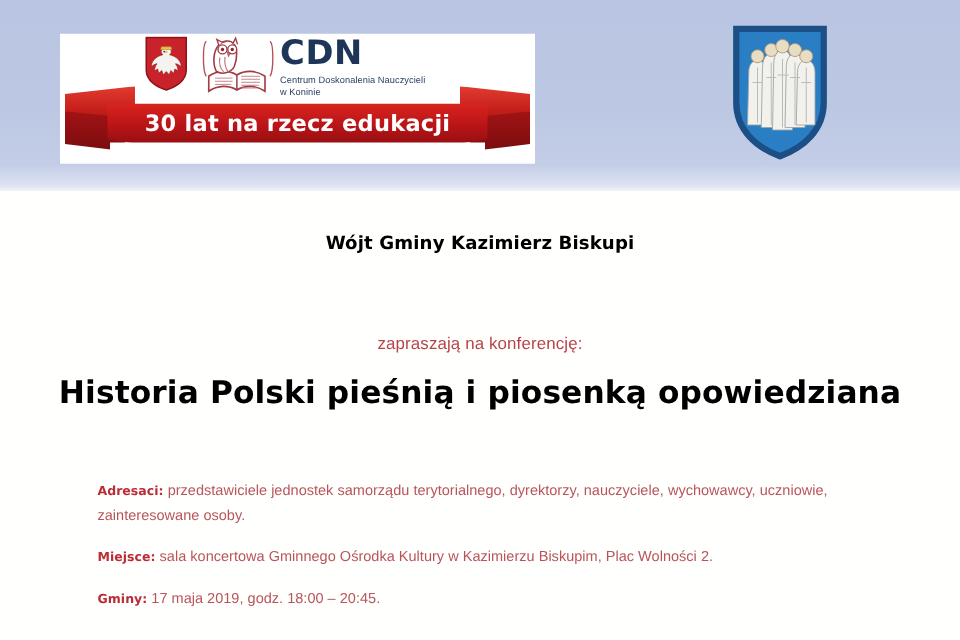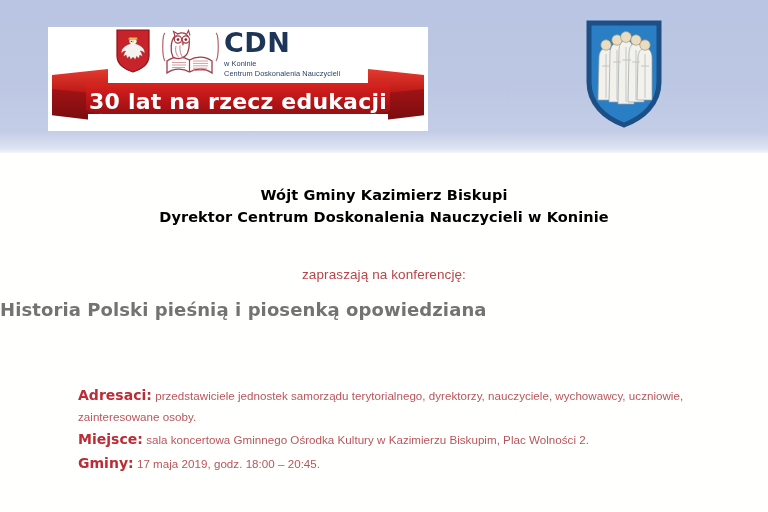--- a/index.html
+++ b/index.html
@@ -143,21 +143,21 @@
     background: linear-gradient(180deg, #d8241f 0%, #bc1518 45%, #8c0d10 100%);
     border-radius: 0 0 52% 52% / 0 0 26% 26%;
   }
   .ribbon-label {
     position: absolute;
     left: 0;
     right: 0;
     top: 6px;
     text-align: center;
     font-family: "DejaVu Sans", sans-serif;
-    font-size: 22px;
+    font-size: 18px;
     font-weight: bold;
     color: #ffffff;
     letter-spacing: 0.2px;
     white-space: nowrap;
   }
   .ribbon-affiliates {
     position: absolute;
     left: 46px;
     top: 51px;
     width: 288px;
@@ -226,49 +226,50 @@
     color: #b8434a;
     letter-spacing: 0.1px;
     margin-top: 12px;
   }
 
   .main-title {
     position: absolute;
     left: 0;
     right: 0;
     top: 146px;
-    text-align: left;
-    font-family: "DejaVu Sans", sans-serif;
-    font-size: 18px;
-    font-weight: bold;
-    color: #737373;
+    text-align: center;
+    font-family: "DejaVu Sans", sans-serif;
+    font-size: 25px;
+    font-weight: bold;
+    color: #000000;
     letter-spacing: 0.1px;
     white-space: nowrap;
   }
 
   .details {
     position: absolute;
     left: 78px;
     top: 230px;
     width: 628px;
   }
   .detail-row {
     font-family: "Liberation Sans", sans-serif;
     font-size: 11.6px;
     color: #b8555c;
     line-height: 1.72;
     letter-spacing: 0.02px;
   }
   .detail-row + .detail-row {
+    margin-top: 13px;
   }
   .detail-label {
     font-family: "DejaVu Sans", sans-serif;
     font-weight: bold;
     color: #bb2c36;
-    font-size: 14px;
+    font-size: 10px;
   }
   .detail-value {
     color: #b8555c;
   }
 </style>
 </head>
 <body>
 
 <div id="poster">
 
@@ -330,22 +331,22 @@
             <path d="M21.9 15 L23.9 15 L22.9 18.3 Z" fill="#d09aa0" stroke="#a33b44" stroke-width="0.7"></path>
 
             <path d="M16 19 C15 23 16 28 19 30.5" fill="none" stroke="#bf6f76" stroke-width="0.9"></path>
             <path d="M20 18.5 C19.5 23 20.5 28 23 31" fill="none" stroke="#bf6f76" stroke-width="0.9"></path>
           </svg>
         </div>
 
         <div class="cdn-text-block">
           <div class="cdn-word">CDN</div>
           <div class="cdn-sub">
+            <div>Centrum Doskonalenia Nauczycieli</div>
             <div>w Koninie</div>
-            <div>Centrum Doskonalenia Nauczycieli</div>
           </div>
         </div>
 
         <div class="ribbon-wrap">
           <div class="ribbon-tail-left"></div>
           <div class="ribbon-tail-left-fold"></div>
           <div class="ribbon-tail-right"></div>
           <div class="ribbon-tail-right-fold"></div>
           <div class="ribbon-affiliates-bg"></div>
           <div class="ribbon-main">
@@ -390,21 +391,20 @@
         </g>
       </svg>
     </div>
 
   </div>
 
   <div class="content">
 
     <div class="org-block">
       <div class="org-line">Wójt Gminy Kazimierz Biskupi</div>
-      <div class="org-line">Dyrektor Centrum Doskonalenia Nauczycieli w Koninie</div>
     </div>
 
     <div class="invite-line">zapraszają na konferencję:</div>
 
     <div class="main-title">Historia Polski pieśnią i piosenką opowiedziana</div>
 
     <div class="details">
 
       <div class="detail-row">
         <span class="detail-label">Adresaci:</span><span class="detail-value"> przedstawiciele jednostek samorządu terytorialnego, dyrektorzy, nauczyciele, wychowawcy, uczniowie, zainteresowane osoby.</span>

